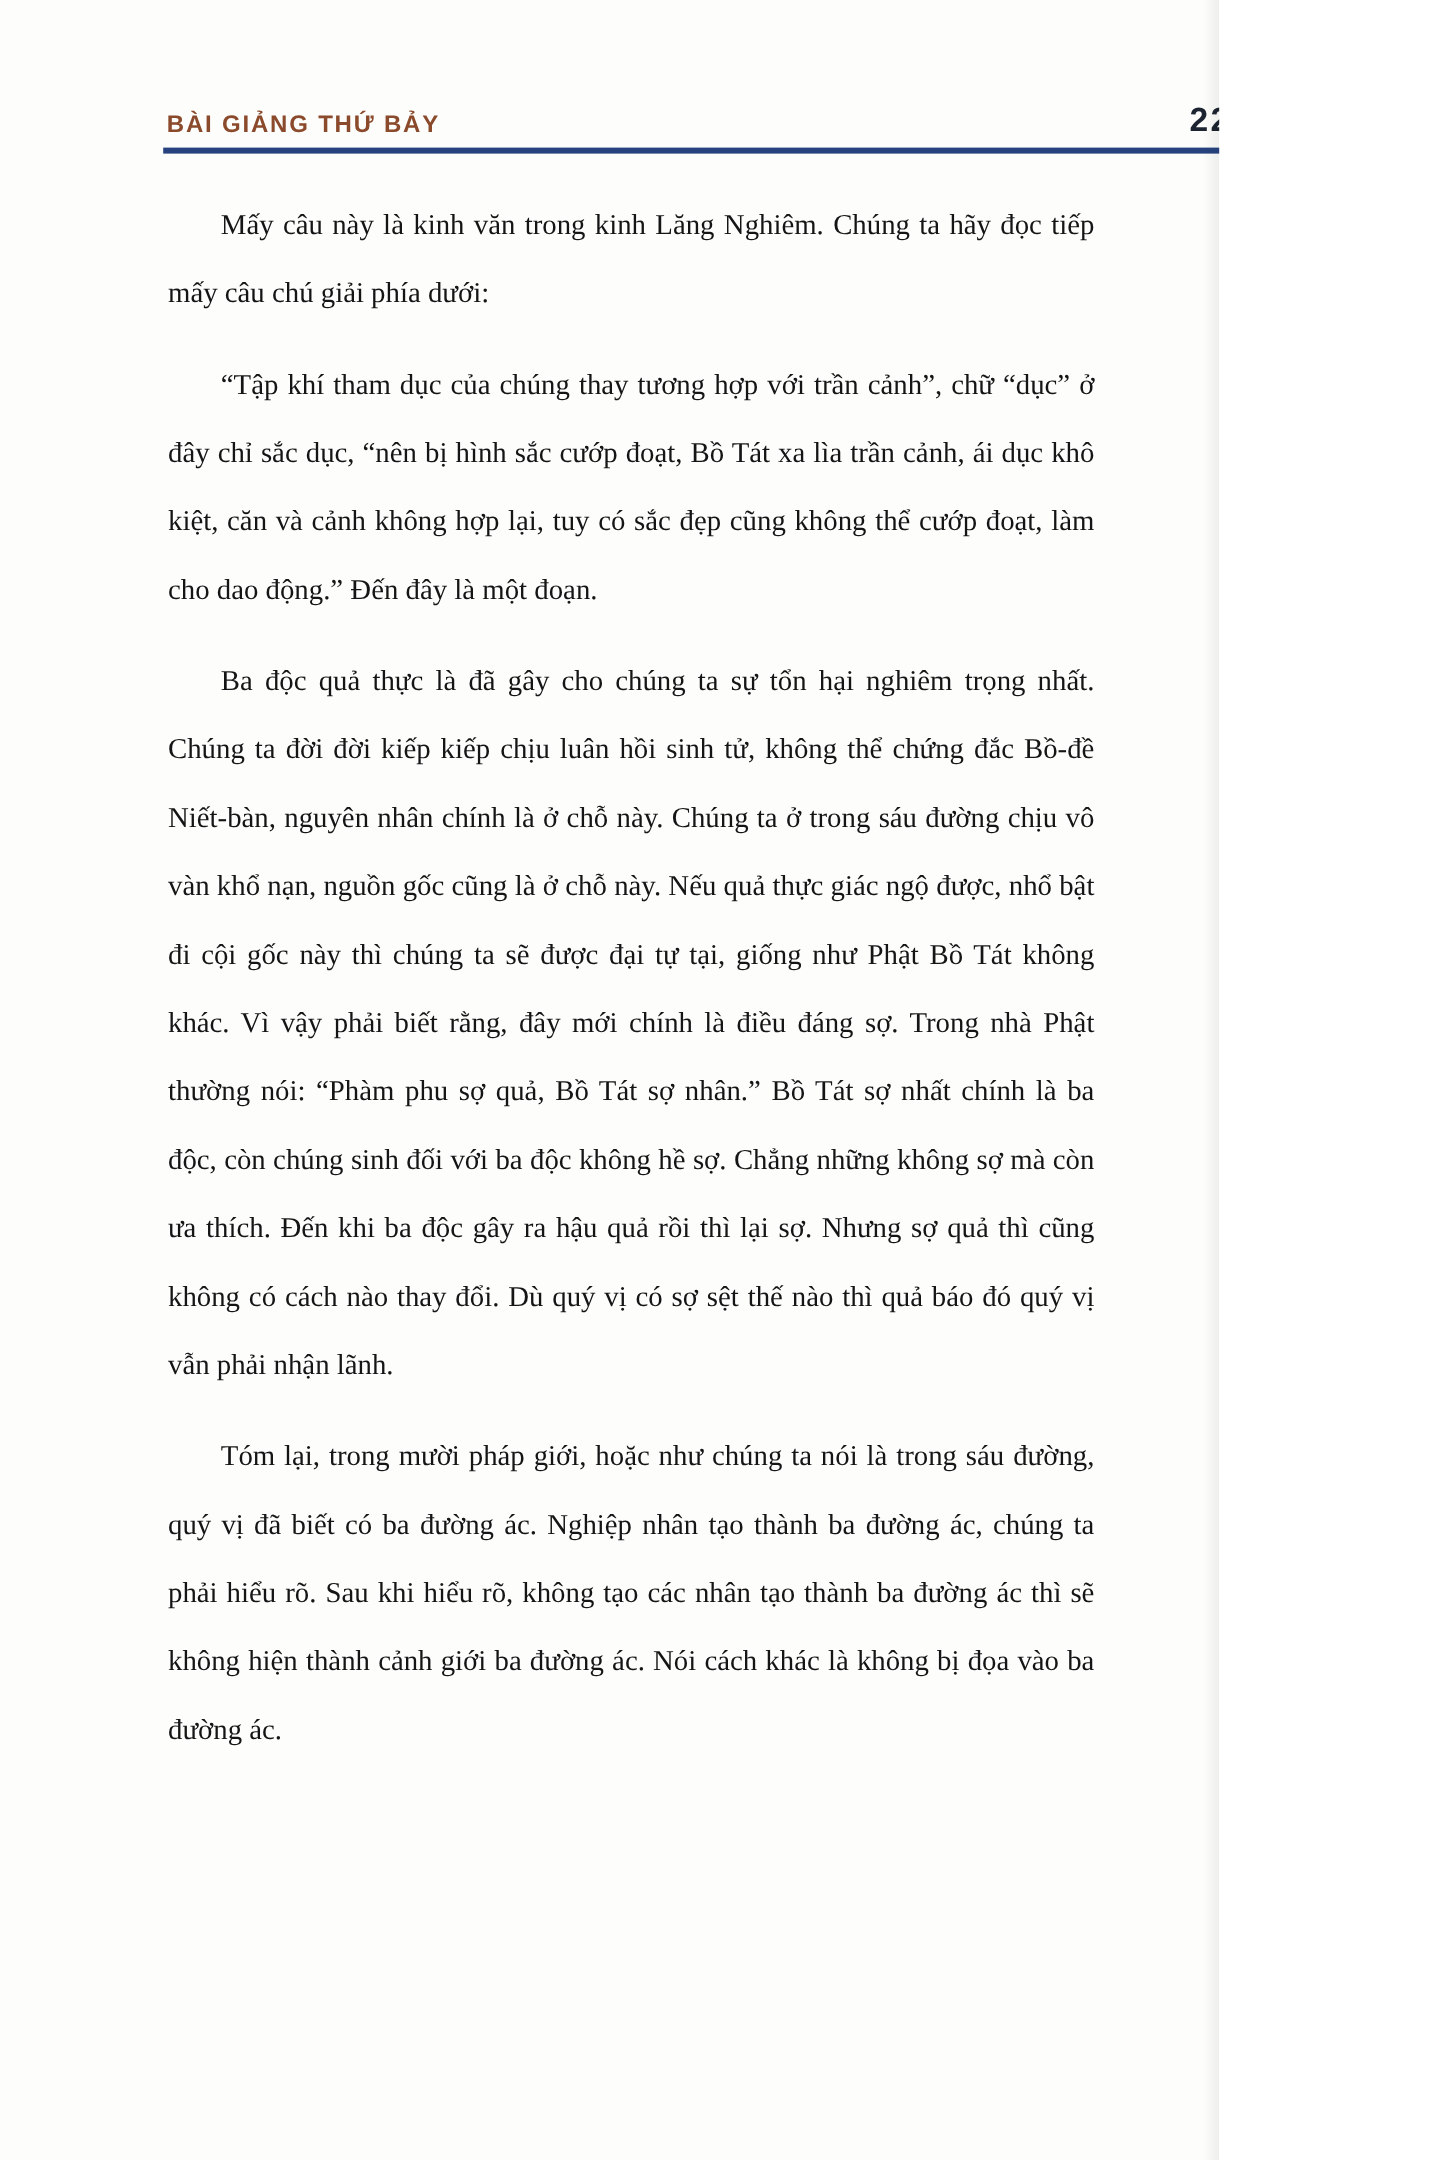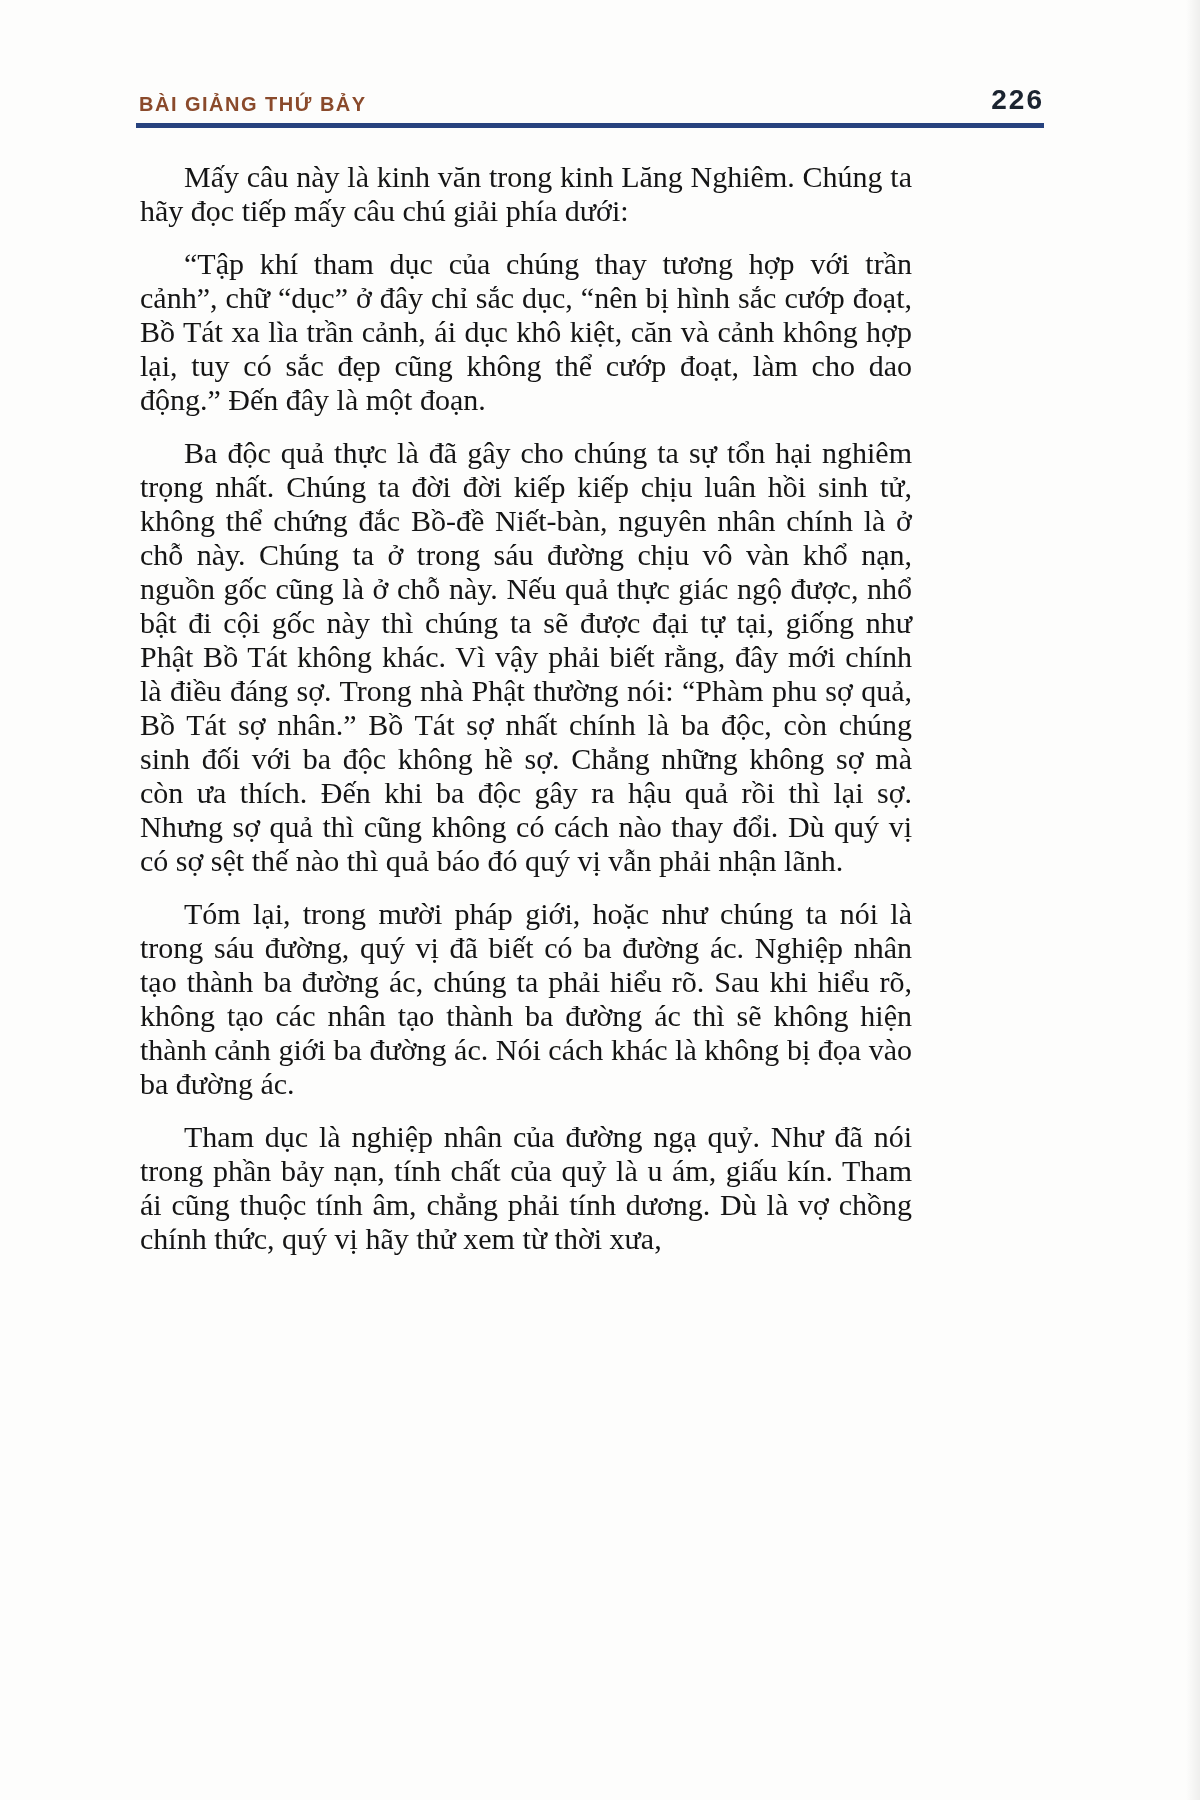--- a/index.html
+++ b/index.html
@@ -2,21 +2,21 @@
 <html lang="vi" style="--title-color: #8a4a2b; --rule-color: #27427e; --page-number-color: #1b2430; --body-text-color: #151515;"><head>
 <meta charset="utf-8">
 <style>
   html, body {
     margin: 0;
     padding: 0;
     background: #ffffff;
   }
   .page {
     position: relative;
-    width: 1200px;
+    width: 1016px;
     height: 1800px;
     background: #fdfdfc;
     overflow: hidden;
     font-family: "Liberation Serif", "DejaVu Serif", serif;
   }
   
   .page::after {
     content: "";
     position: absolute;
     top: 0; right: 0;
@@ -53,22 +53,22 @@
   .header-rule {
     margin-top: 7px;
     height: 5px;
     background: var(--rule-color, #27427e);
   }
   main.page-body {
     position: absolute;
     top: 160px;
     left: 140px;
     width: 772px;
-    font-size: 30px;
-    line-height: 34px;
+    font-size: 24px;
+    line-height: 57px;
     text-align: justify;
     color: var(--body-text-color, #151515);
   }
   main.page-body p {
     margin: 0 0 19px 0;
     text-indent: 44px;
   }
 </style>
 </head>
 <body>
@@ -81,16 +81,15 @@
       <span class="page-number">226</span>
     </div>
     <div class="header-rule"></div>
   </header>
 
   <main class="page-body">
     <p>Mấy câu này là kinh văn trong kinh Lăng Nghiêm. Chúng ta hãy đọc tiếp mấy câu chú giải phía dưới:</p>
     <p>“Tập khí tham dục của chúng thay tương hợp với trần cảnh”, chữ “dục” ở đây chỉ sắc dục, “nên bị hình sắc cướp đoạt, Bồ Tát xa lìa trần cảnh, ái dục khô kiệt, căn và cảnh không hợp lại, tuy có sắc đẹp cũng không thể cướp đoạt, làm cho dao động.” Đến đây là một đoạn.</p>
     <p>Ba độc quả thực là đã gây cho chúng ta sự tổn hại nghiêm trọng nhất. Chúng ta đời đời kiếp kiếp chịu luân hồi sinh tử, không thể chứng đắc Bồ-đề Niết-bàn, nguyên nhân chính là ở chỗ này. Chúng ta ở trong sáu đường chịu vô vàn khổ nạn, nguồn gốc cũng là ở chỗ này. Nếu quả thực giác ngộ được, nhổ bật đi cội gốc này thì chúng ta sẽ được đại tự tại, giống như Phật Bồ Tát không khác. Vì vậy phải biết rằng, đây mới chính là điều đáng sợ. Trong nhà Phật thường nói: “Phàm phu sợ quả, Bồ Tát sợ nhân.” Bồ Tát sợ nhất chính là ba độc, còn chúng sinh đối với ba độc không hề sợ. Chẳng những không sợ mà còn ưa thích. Đến khi ba độc gây ra hậu quả rồi thì lại sợ. Nhưng sợ quả thì cũng không có cách nào thay đổi. Dù quý vị có sợ sệt thế nào thì quả báo đó quý vị vẫn phải nhận lãnh.</p>
     <p>Tóm lại, trong mười pháp giới, hoặc như chúng ta nói là trong sáu đường, quý vị đã biết có ba đường ác. Nghiệp nhân tạo thành ba đường ác, chúng ta phải hiểu rõ. Sau khi hiểu rõ, không tạo các nhân tạo thành ba đường ác thì sẽ không hiện thành cảnh giới ba đường ác. Nói cách khác là không bị đọa vào ba đường ác.</p>
-    <p>Tham dục là nghiệp nhân của đường ngạ quỷ. Như đã nói trong phần bảy nạn, tính chất của quỷ là u ám, giấu kín. Tham ái cũng thuộc tính âm, chẳng phải tính dương. Dù là vợ chồng chính thức, quý vị hãy thử xem từ thời xưa,</p>
   </main>
 
 </div>
 
 </body></html>

